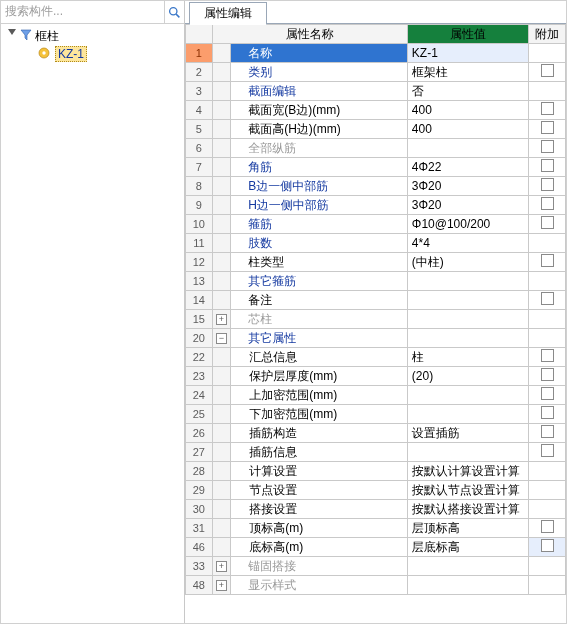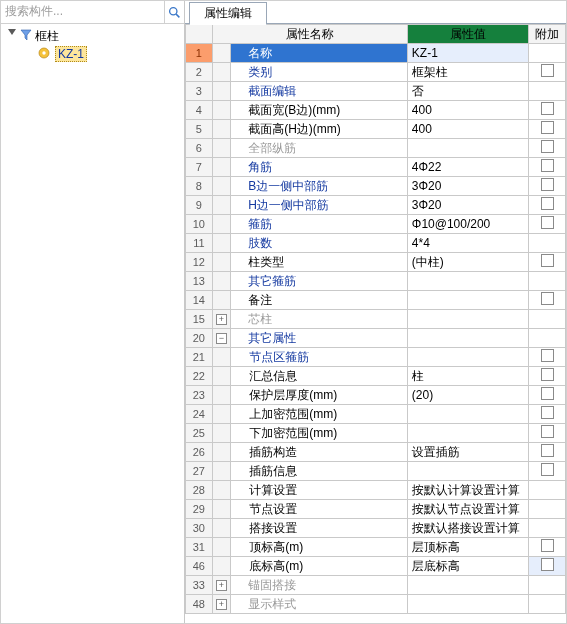--- a/index.html
+++ b/index.html
@@ -217,27 +217,20 @@
               <td class="ext"></td>
             </tr>
             <tr>
               <td class="rn">20</td>
               <td class="exp"><span class="expbox">−</span></td>
               <td class="name blue">其它属性</td>
               <td class="val"></td>
               <td class="ext"></td>
             </tr>
             <tr>
-              <td class="rn">21</td>
-              <td class="exp"></td>
-              <td class="name ind blue">节点区箍筋</td>
-              <td class="val"></td>
-              <td class="ext"><span class="cb"></span></td>
-            </tr>
-            <tr>
               <td class="rn">22</td>
               <td class="exp"></td>
               <td class="name ind">汇总信息</td>
               <td class="val">柱</td>
               <td class="ext"><span class="cb"></span></td>
             </tr>
             <tr>
               <td class="rn">23</td>
               <td class="exp"></td>
               <td class="name ind">保护层厚度(mm)</td>

